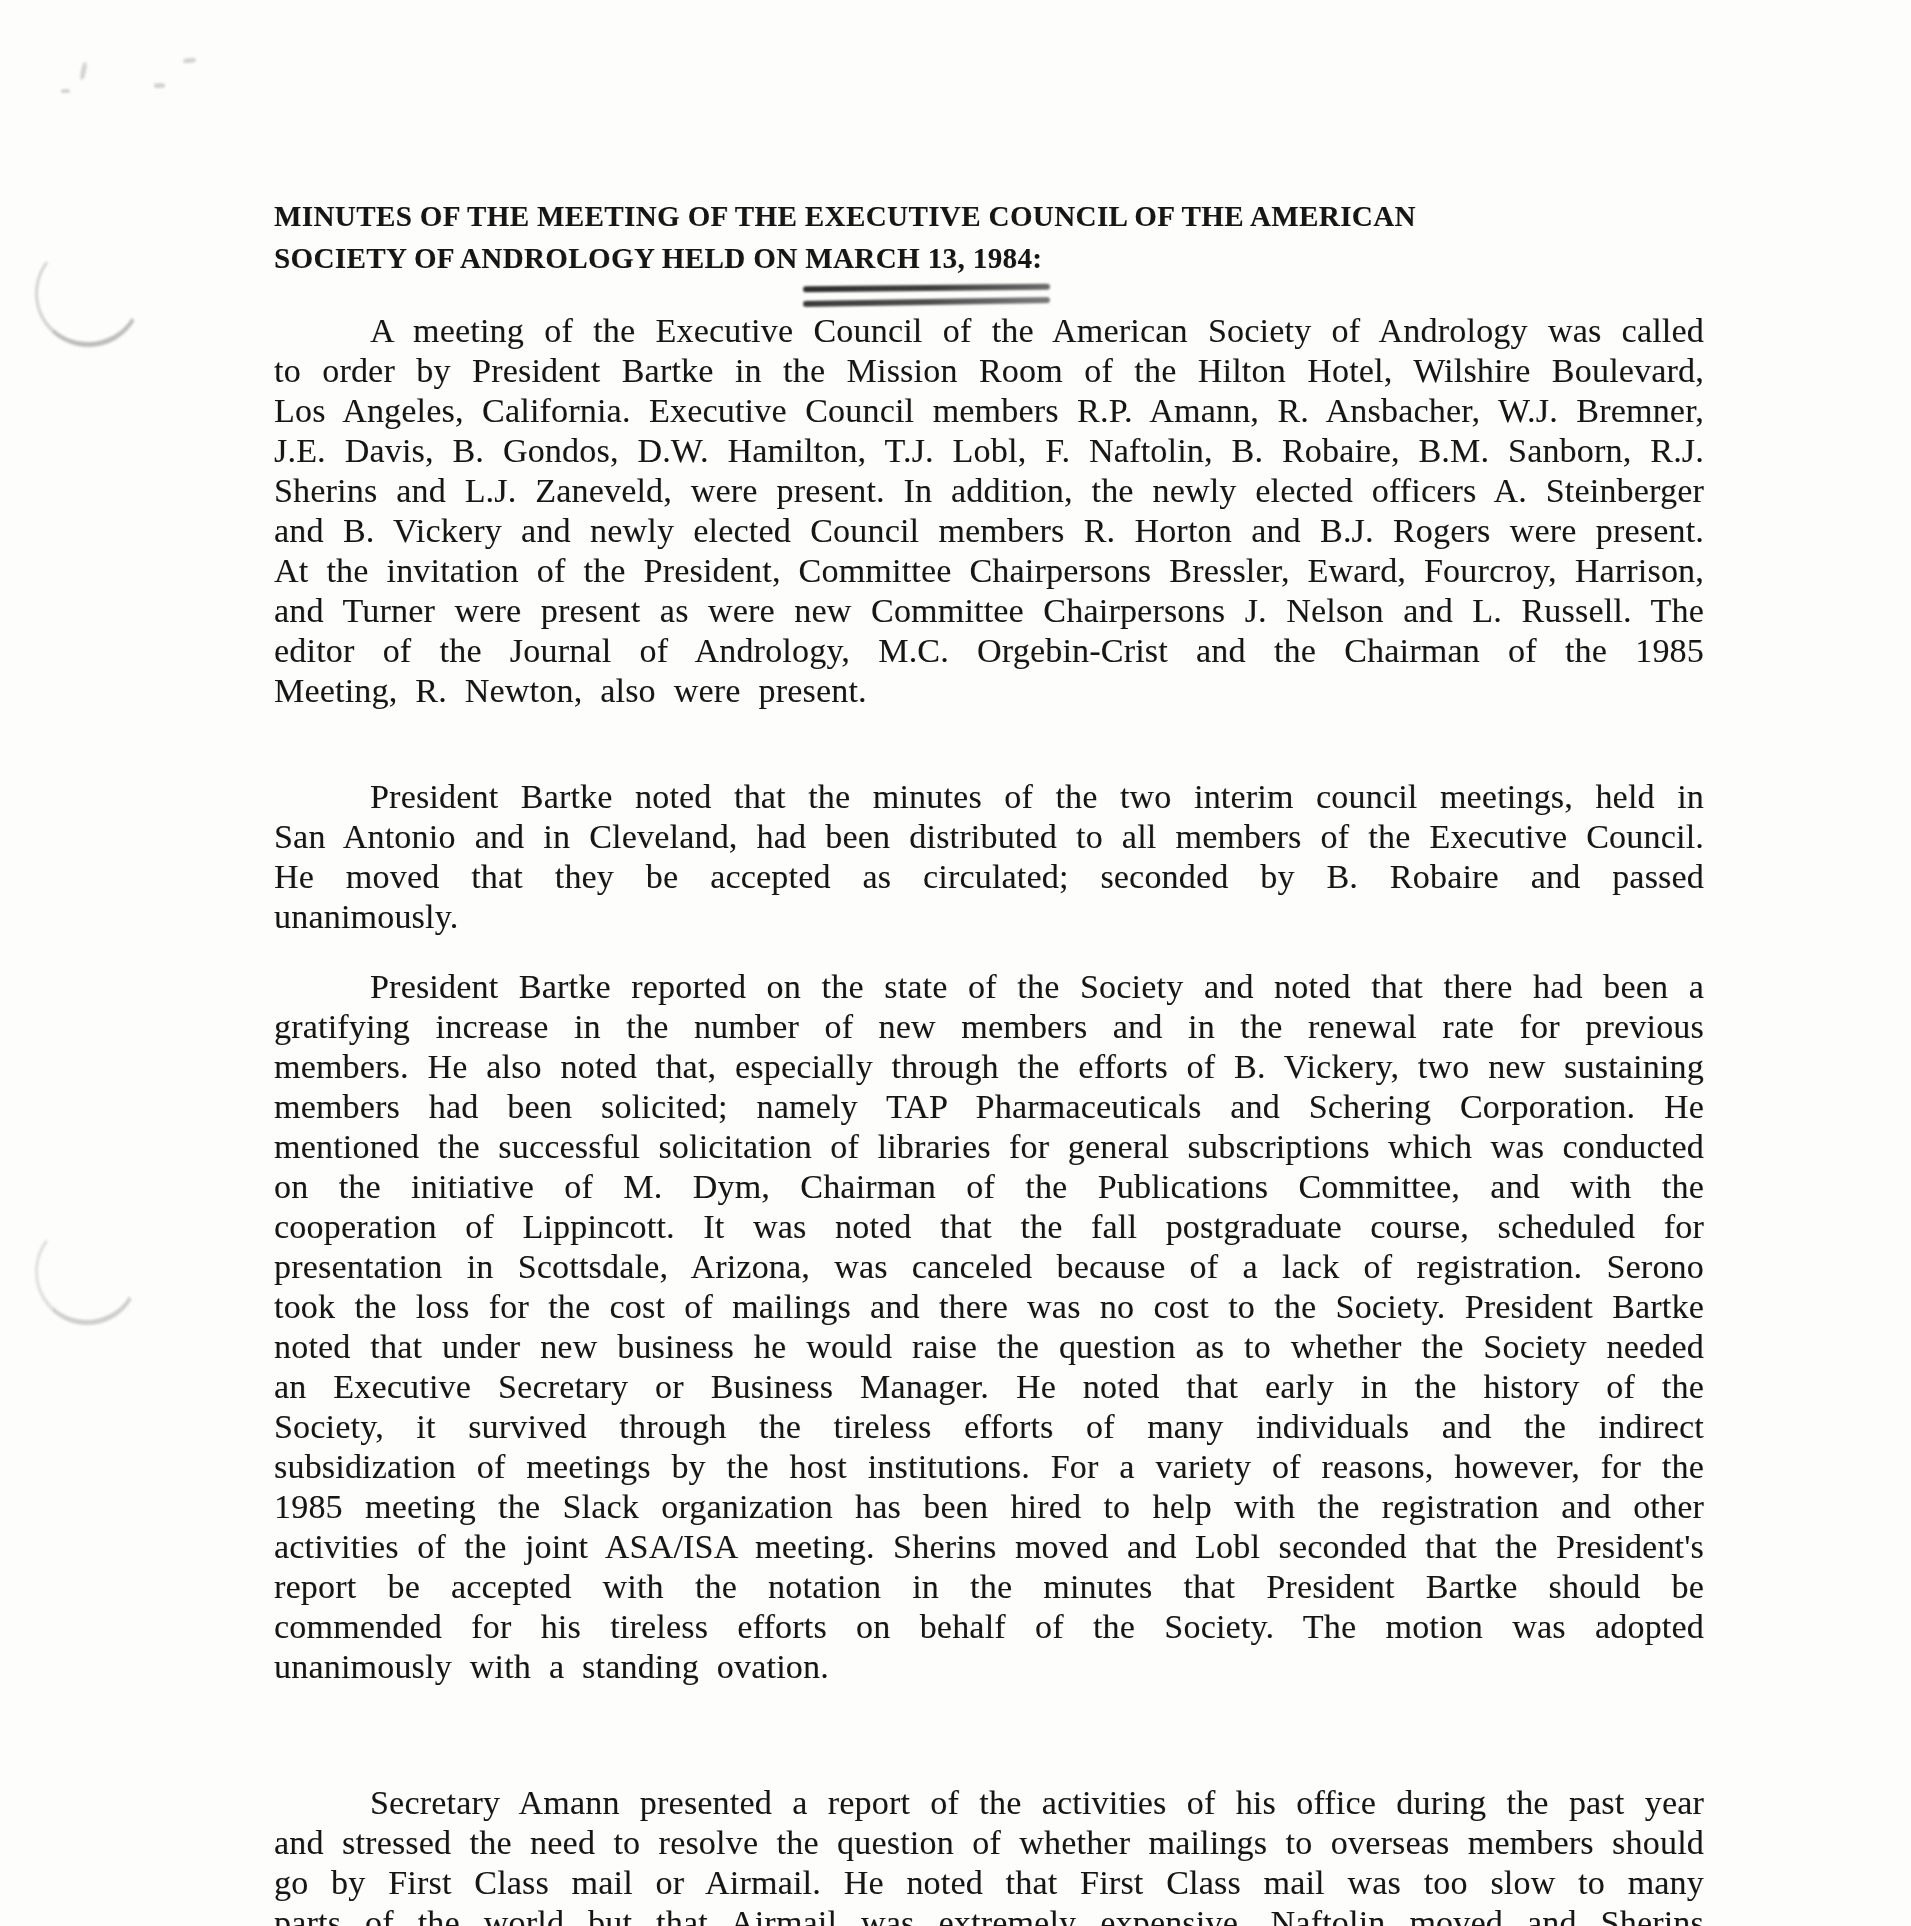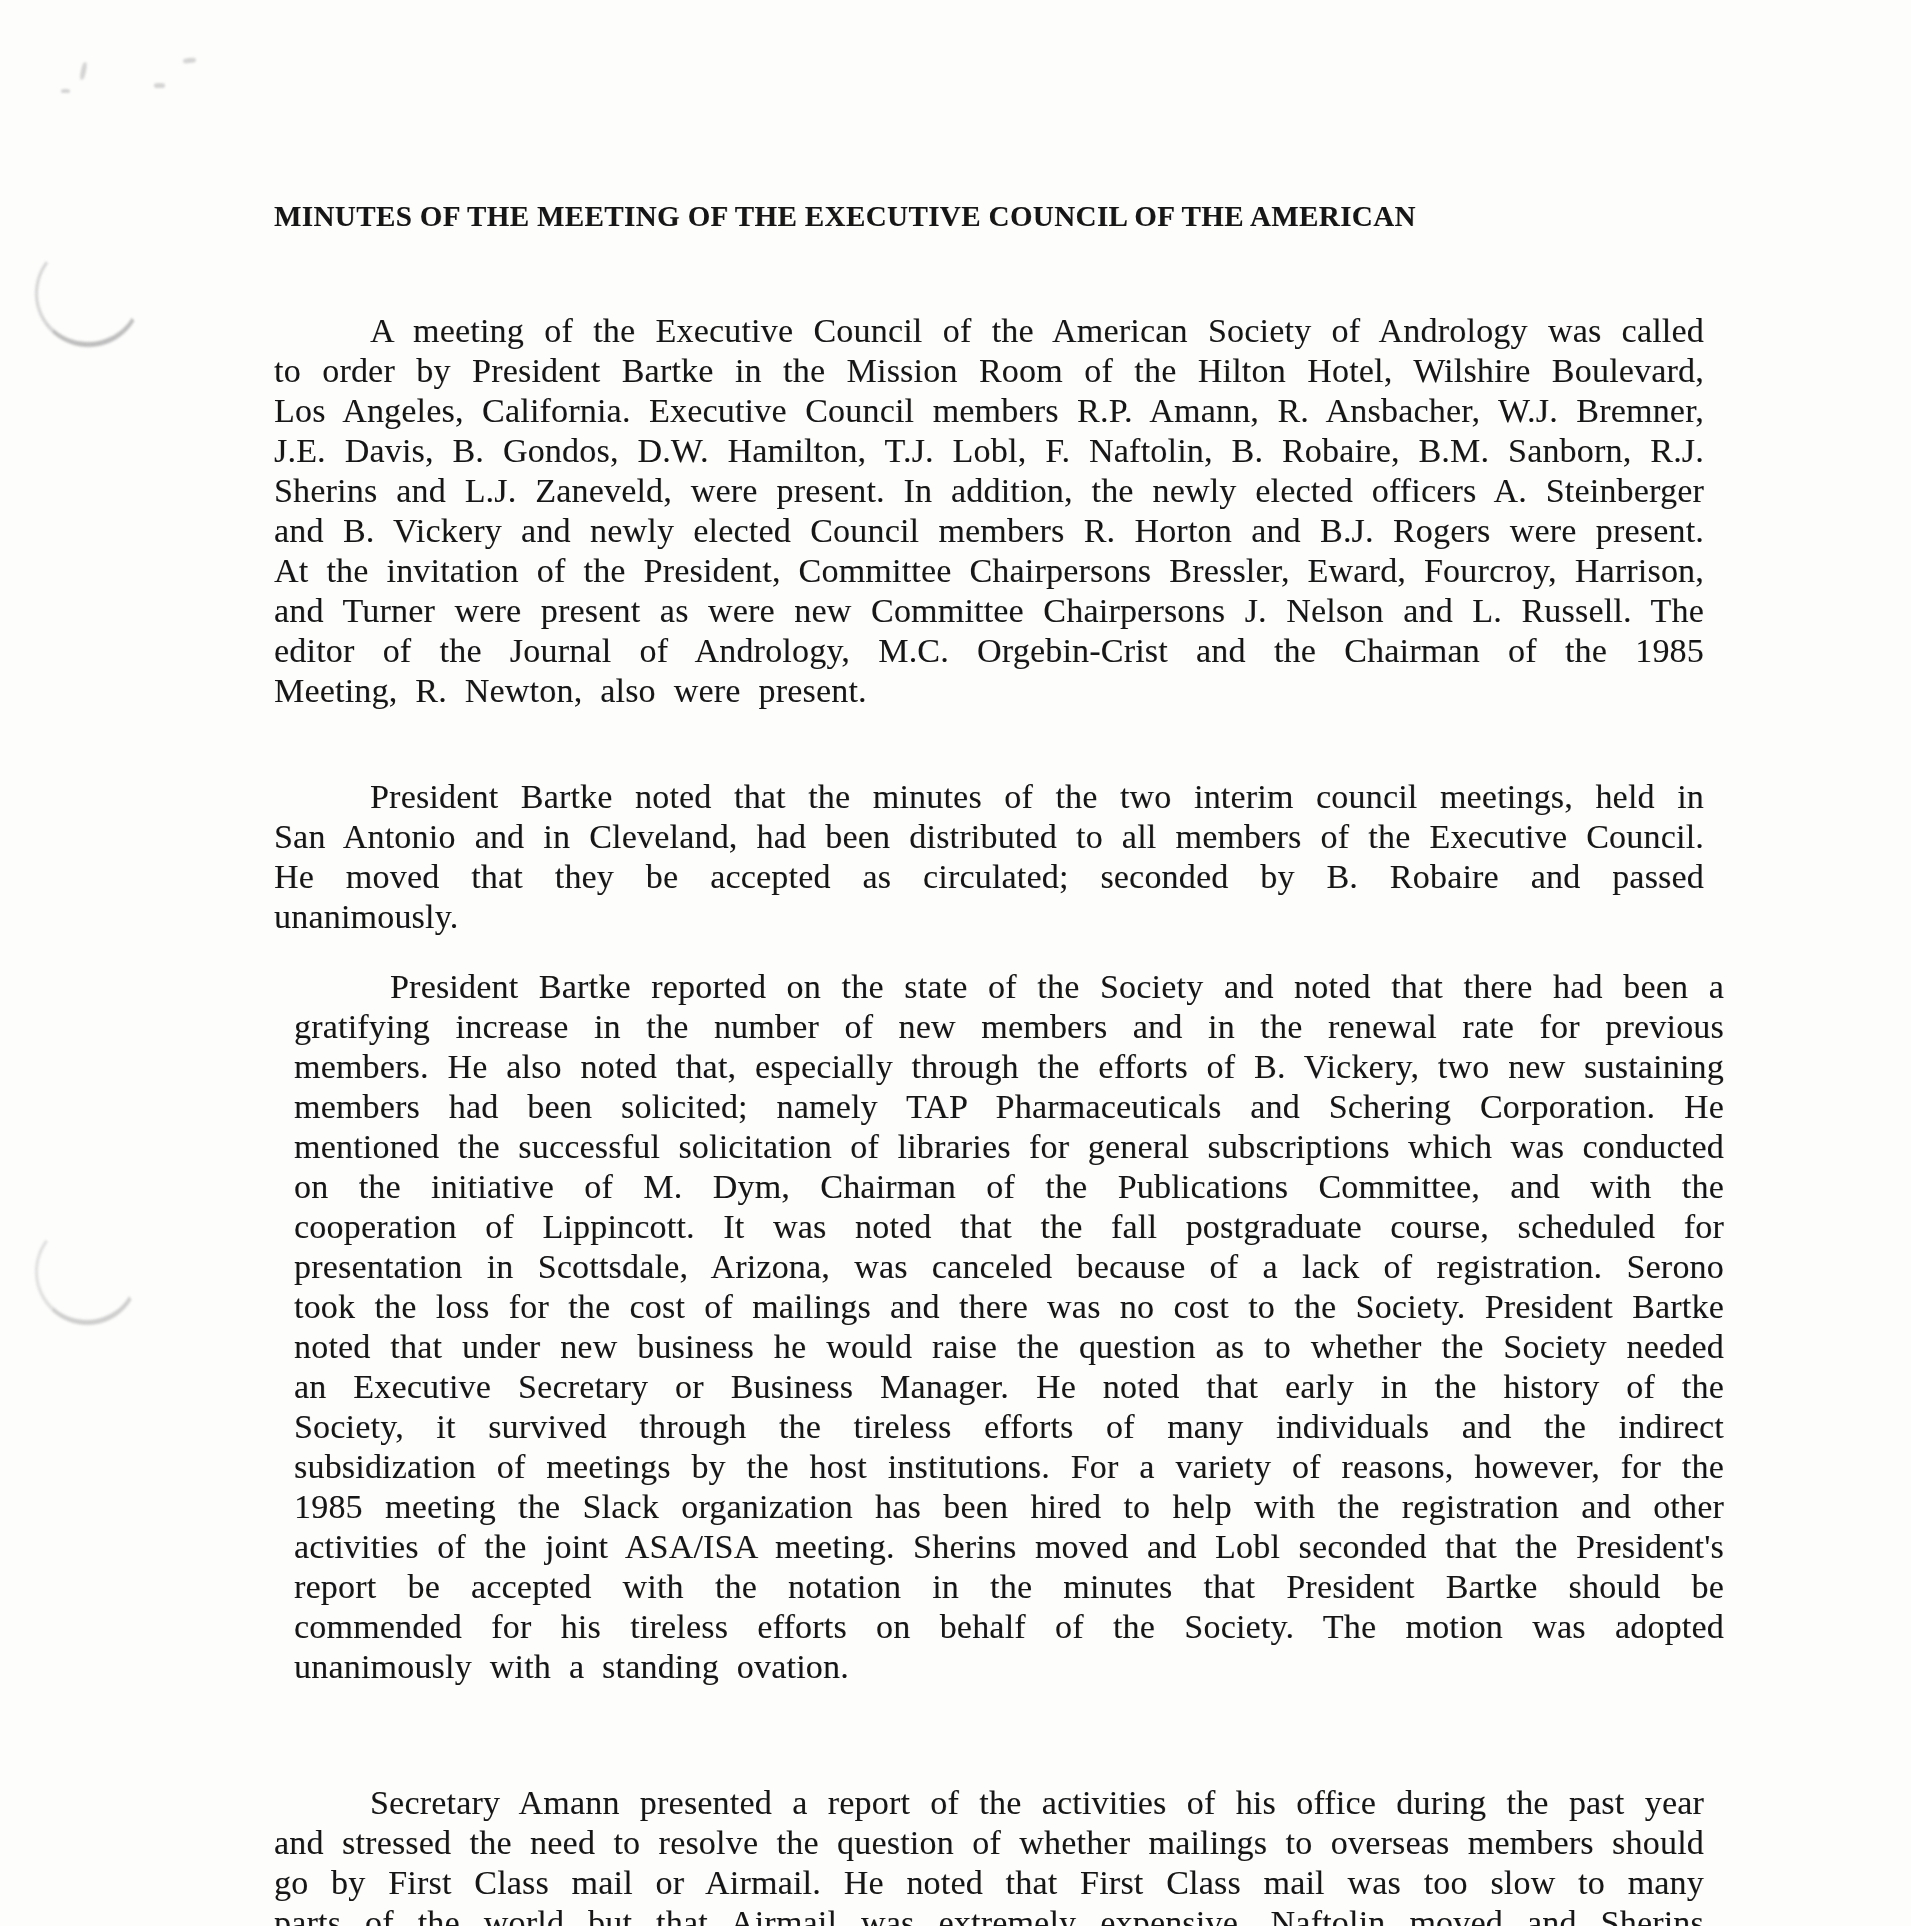--- a/index.html
+++ b/index.html
@@ -57,21 +57,21 @@
     font-size:34px;
     line-height:40px;
     text-align:justify;
     text-indent:96px;
     word-spacing:9.2px;
     letter-spacing:0.2px;
     text-shadow:0.4px 0.4px 0.4px rgba(0,0,0,0.22);
   }
   .p1{top:311px;}
   .p2{top:777px;font-family:Liberation Serif, serif;}
-  .p3{top:967px;margin-left:20px;}
+  .p3{top:967px;}
   .p4{top:1783px;}
   
   .arc{
     position:absolute;
     border-radius:50%;
     border:3.9px solid transparent;
     border-bottom:5px solid #a8a8a8;
     border-left:3.9px solid #c6c6c6;
     filter:blur(0.8px);
     opacity:0.75;
@@ -98,20 +98,21 @@
 
   <div class="speck sp1"></div>
   <div class="speck sp2"></div>
   <div class="speck sp3"></div>
   <div class="speck sp4"></div>
   <div class="arc arc1"></div>
   <div class="arc arc2"></div>
 
   <h1 class="title">
     <span class="tline">MINUTES OF THE MEETING OF THE EXECUTIVE COUNCIL OF THE AMERICAN</span>
+    <span class="tline"><span>SOCIETY OF ANDROLOGY HELD ON </span><span class="underlined"><span>MARCH 13, 1984:</span><i class="stroke stroke1"></i><i class="stroke stroke2"></i></span></span>
   </h1>
 
   <p class="body p1">A meeting of the Executive Council of the American Society of Andrology was called to order by President Bartke in the Mission Room of the Hilton Hotel, Wilshire Boulevard, Los Angeles, California.  Executive Council members R.P. Amann, R. Ansbacher, W.J. Bremner, J.E. Davis, B. Gondos, D.W. Hamilton, T.J. Lobl, F. Naftolin, B. Robaire, B.M. Sanborn, R.J. Sherins and L.J. Zaneveld, were present.  In addition, the newly elected officers A. Steinberger and B. Vickery and newly elected Council members R. Horton and B.J. Rogers were present.  At the invitation of the President, Committee Chairpersons Bressler, Eward, Fourcroy, Harrison, and Turner were present as were new Committee Chairpersons J. Nelson and L. Russell.  The editor of the Journal of Andrology, M.C. Orgebin-Crist and the Chairman of the 1985 Meeting, R. Newton, also were present.</p>
 
   <p class="body p2">President Bartke noted that the minutes of the two interim council meetings, held in San Antonio and in Cleveland, had been distributed to all members of the Executive Council.  He moved that they be accepted as circulated; seconded by B. Robaire and passed unanimously.</p>
 
   <p class="body p3">President Bartke reported on the state of the Society and noted that there had been a gratifying increase in the number of new members and in the renewal rate for previous members.  He also noted that, especially through the efforts of B. Vickery, two new sustaining members had been solicited; namely TAP Pharmaceuticals and Schering Corporation.  He mentioned the successful solicitation of libraries for general subscriptions which was conducted on the initiative of M. Dym, Chairman of the Publications Committee, and with the cooperation of Lippincott.  It was noted that the fall postgraduate course, scheduled for presentation in Scottsdale, Arizona, was canceled because of a lack of registration.  Serono took the loss for the cost of mailings and there was no cost to the Society.  President Bartke noted that under new business he would raise the question as to whether the Society needed an Executive Secretary or Business Manager.  He noted that early in the history of the Society, it survived through the tireless efforts of many individuals and the indirect subsidization of meetings by the host institutions.  For a variety of reasons, however, for the 1985 meeting the Slack organization has been hired to help with the registration and other activities of the joint ASA/ISA meeting.  Sherins moved and Lobl seconded that the President's report be accepted with the notation in the minutes that President Bartke should be commended for his tireless efforts on behalf of the Society.  The motion was adopted unanimously with a standing ovation.</p>
 
   <p class="body p4"><span>Secretary Amann presented a report of the activities of his office during the past year and stressed the need to resolve the question of whether mailings to overseas members should go by First Class mail or Airmail.  He noted that First Class mail was too slow to many parts of the world but that Airmail was extremely expensive.  Naftolin moved and Sherins seconded a motion that the dues for overseas members be increased in an amount sufficient to cover the cost of Airmail.  There was discussion on the pros and cons of this point.  The motion was withdrawn and </span></p>
 

